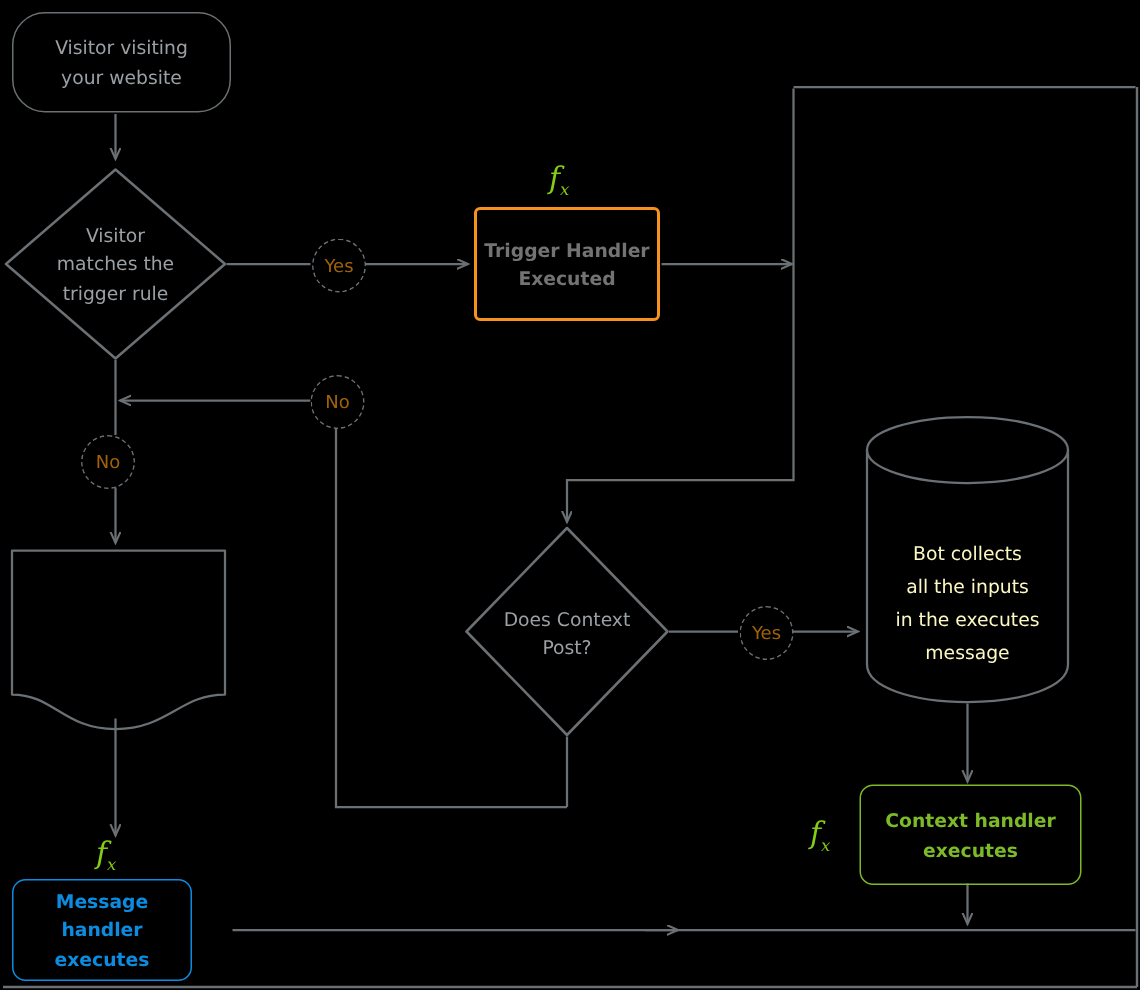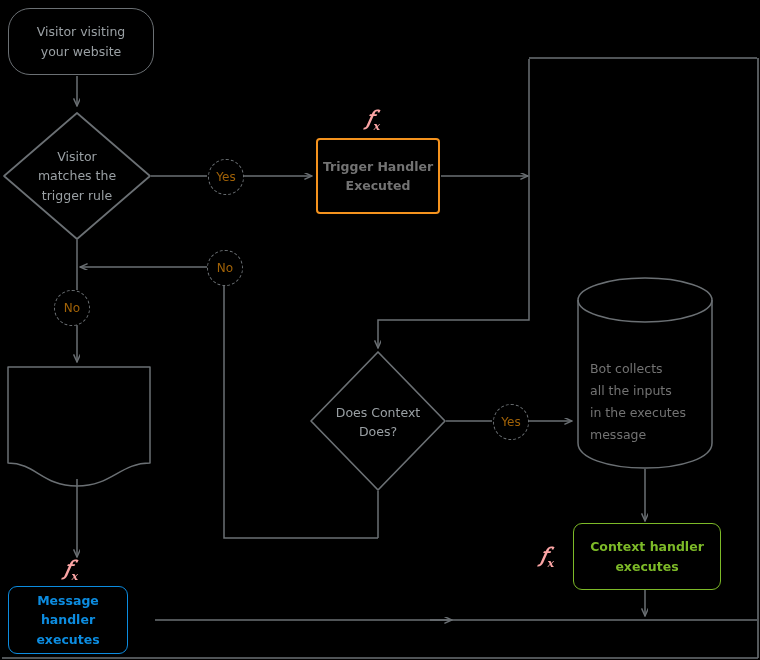--- a/index.html
+++ b/index.html
@@ -26,32 +26,32 @@
   .proc.orange{border-color:#f5931e;color:#737373;border-radius:4px;border-width:2px;}
   .proc.blue{border-color:#0c8ce0;color:#0c8ce0;}
   .proc.green{border-color:#7dba28;color:#7dba28;}
 
   
   .badge{position:absolute;border:1.6px dashed #6b7074;border-radius:50%;
          color:#a16207;font-size:12px;display:flex;align-items:center;
          justify-content:center;background:#000;}
 
   
-  .fx{position:absolute;color:#fca5a5;font-size:20px;font-style:italic;
-      font-family:"DejaVu Serif","Liberation Serif",serif;font-weight:700;
+  .fx{position:absolute;color:#84cc16;font-size:20px;font-style:italic;
+      font-family:"DejaVu Serif","Liberation Serif",serif;font-weight:400;
       line-height:1;user-select:none;}
   .fx sub{font-size:11px;}
 
   
   .edgelabel{position:absolute;color:#9aa0a4;font-size:12.5px;text-align:center;
              line-height:1.6;}
 
   
-  .shapetext{position:absolute;color:#737373;font-size:12.5px;
-             line-height:1.75;padding-left:12px;}
+  .shapetext{position:absolute;color:#fef9c3;font-size:12.5px;text-align:center;
+             line-height:1.75;}
 </style>
 </head>
 <body>
 
 <div id="canvas">
 
   <svg class="layer">
     <defs>
       <marker id="ah" markerWidth="9" markerHeight="9" refX="7.6" refY="3.4" orient="auto" markerUnits="userSpaceOnUse">
         <path d="M0,0 L7.6,3.4 L0,6.8" fill="none" stroke="#6b7074" stroke-width="1.4"></path>
@@ -154,21 +154,21 @@
   <div class="node proc blue" style="left:8px;top:586px;width:120px;height:68px;">
     <span class="lbl">
       <span>Message handler</span><br>
       <span>executes</span>
     </span>
   </div>
 
   <div class="node diamond" style="left:318px;top:398px;width:120px;height:48px;">
     <span class="lbl dtext">
       <span>Does Context</span><br>
-      <span>Does?</span>
+      <span>Post?</span>
     </span>
   </div>
 
   <div class="badge" style="left:493px;top:404px;width:34px;height:34px;">
     <span>Yes</span>
   </div>
 
 
   <div class="shapetext" style="left:578px;top:358px;width:134px;">
     <span>Bot collects</span><br>

